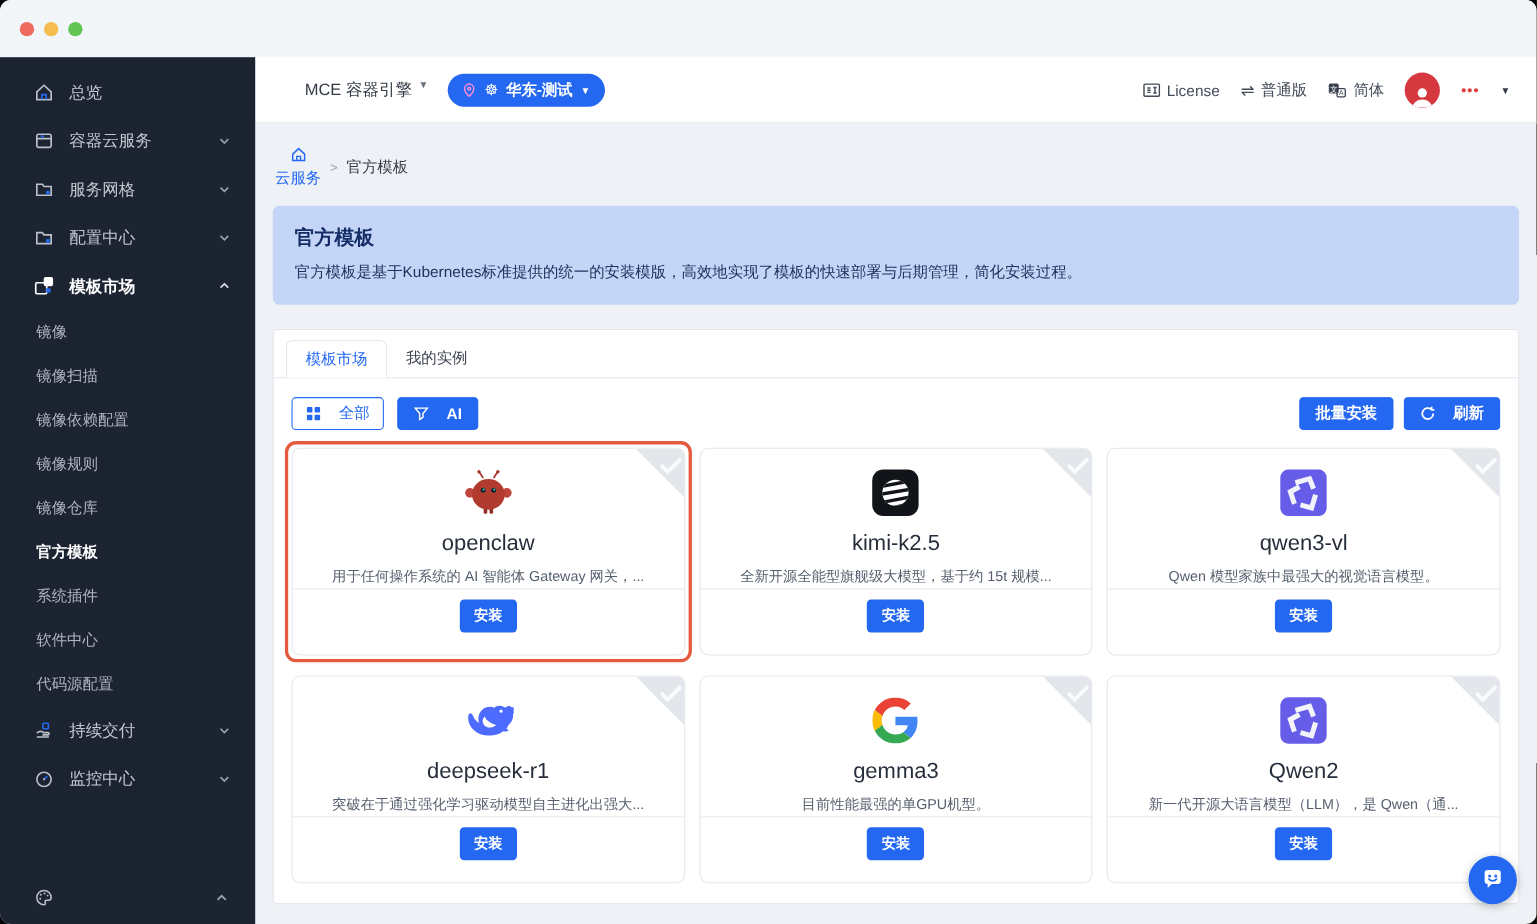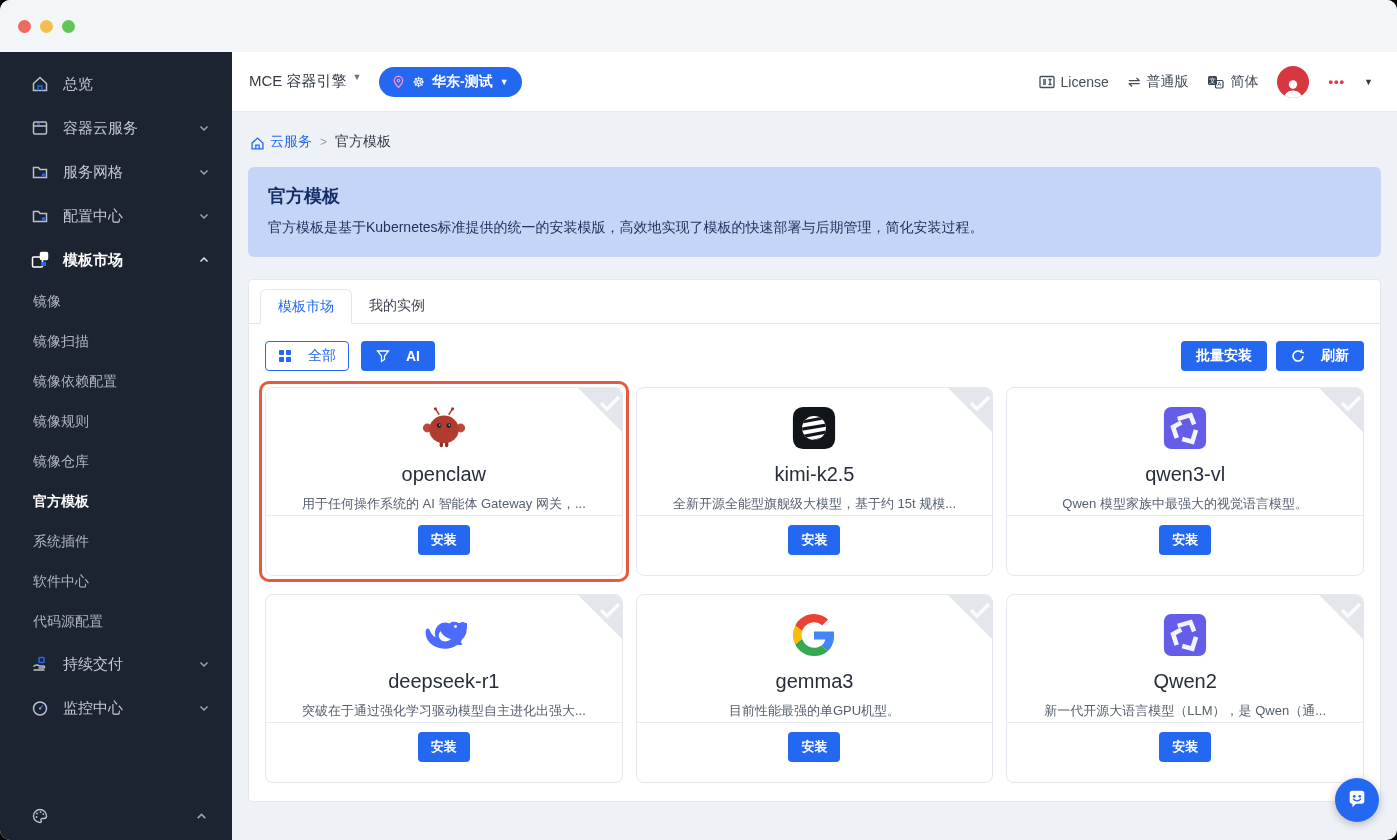--- a/index.html
+++ b/index.html
@@ -21,35 +21,35 @@
   .nav-item .ic { width:18px; height:18px; margin-right:14px; flex-shrink:0; }
   .nav-item .chev { margin-left:auto; }
   .nav-item.active { color:#fff; font-weight:700; }
   .sub-item { height:40px; display:flex; align-items:center; padding-left:33px; font-size:14px; color:#aeb4bf; cursor:pointer; }
   .sub-item.active { color:#fff; font-weight:700; }
   .side-bottom { position:absolute; bottom:0; left:0; right:0; height:48px; display:flex; align-items:center; justify-content:space-between; padding:0 24px 0 31px; }
 
   
   .main { flex:1; display:flex; flex-direction:column; min-width:0; }
   .header { height:60px; background:#fff; border-bottom:1px solid #e8eaee; display:flex; align-items:center; padding:0 24px 0 17px; }
-  .h-title { font-size:15px; color:#333a45; display:flex; gap:6px; cursor:pointer; }
+  .h-title { font-size:15px; color:#333a45; display:flex; gap:6px; cursor:pointer;margin-left:28px; }
   .caret { font-size:9px; color:#6b7280; }
   .region-pill { margin-left:18px; height:30px; background:#2468f2; border-radius:16px; color:#fff; display:flex; align-items:center; gap:7px; padding:0 13px; font-size:14px; font-weight:700; cursor:pointer; }
   .region-pill .caret { color:#fff; }
   .wheel { font-size:14px; font-weight:400; }
   .h-right { margin-left:auto; display:flex; align-items:center; gap:19px; font-size:14px; color:#444c59; }
   .h-link { display:flex; align-items:center; gap:6px; cursor:pointer; }
   .swap-glyph { font-size:15px; color:#444c59; }
   .avatar { width:32px; height:32px; border-radius:50%; background:#d5393f; display:flex; align-items:flex-end; justify-content:center; overflow:hidden; cursor:pointer; }
   .dots { color:#e03a3a; font-size:13px; letter-spacing:1px; font-weight:700; cursor:pointer; }
 
   .content { flex:1; padding:15px 16px 0 16px; overflow:hidden; }
 
   .breadcrumb { display:flex; align-items:center; gap:8px; font-size:14px; margin:6px 0 16px 2px; }
-  .bc-link { color:#2468f2; display:flex; align-items:flex-end; gap:5px; cursor:pointer; }
+  .bc-link { color:#2468f2; display:flex; align-items:center; gap:5px; cursor:pointer;flex-direction:column; }
   .bc-sep { color:#9aa0aa; font-size:12px; }
   .bc-cur { color:#333a45; }
 
   .banner { background:#c5d5f7; border-radius:6px; padding:17px 20px; height:90px; }
   .banner h2 { font-size:18px; color:#142d66; font-weight:700; }
   .banner p { margin-top:11px; font-size:14px; color:#20335f; }
 
   .panel { margin-top:22px; background:#fff; border:1px solid #e4e7eb; border-radius:4px; height:523px; }
   .tabbar { height:44px; border-bottom:1px solid #e5e7eb; display:flex; align-items:flex-end; padding-left:11px; }
   .tab { height:35px; display:flex; align-items:center; padding:0 17px; font-size:14px; color:#3c434f; cursor:pointer; }

